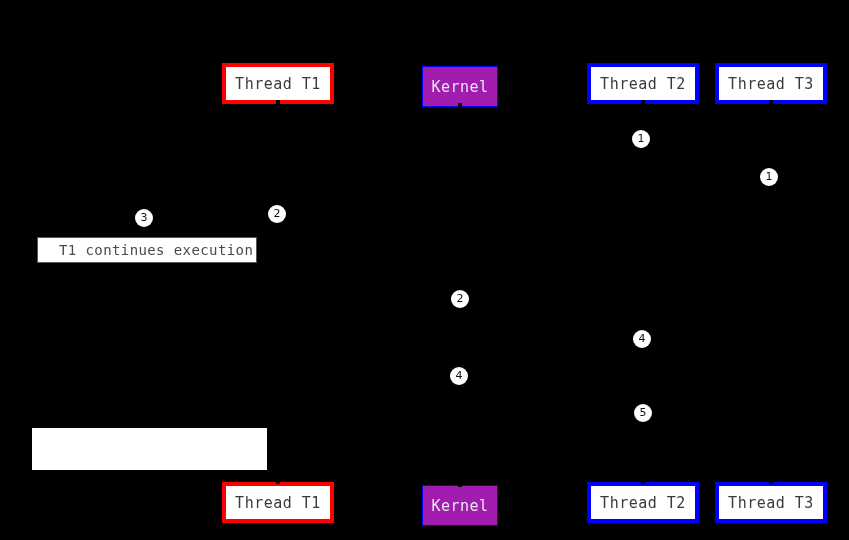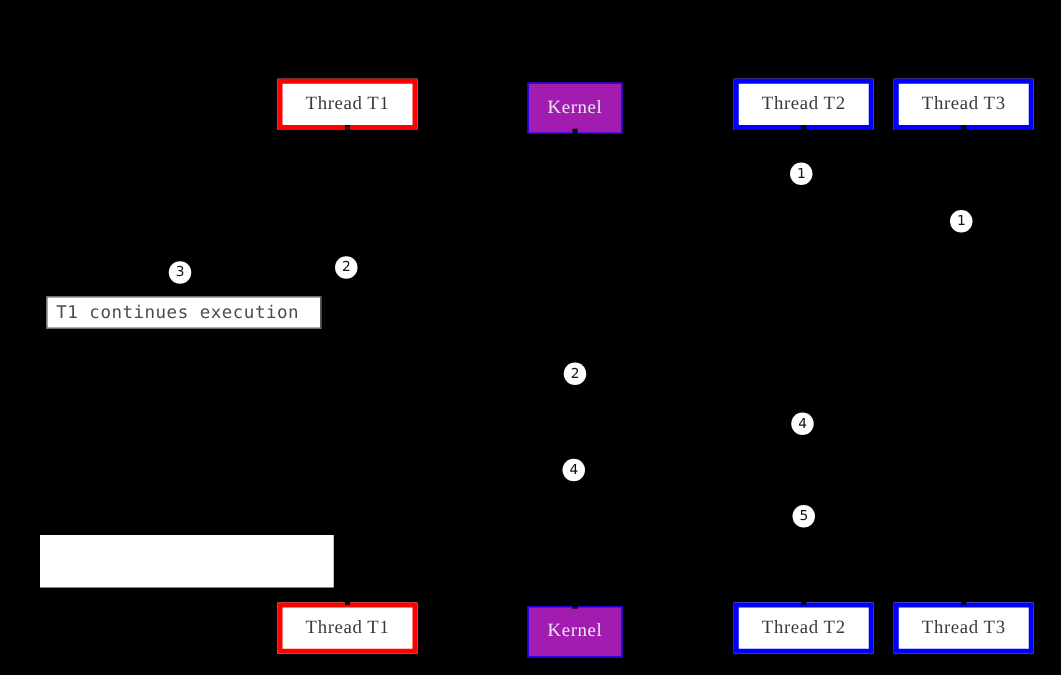--- a/index.html
+++ b/index.html
@@ -29,21 +29,20 @@
     position: absolute;
     box-sizing: border-box;
     display: flex;
     align-items: center;
     justify-content: center;
     height: 41px;
     font-size: 15px;
     letter-spacing: 0.5px;
     white-space: nowrap;
     user-select: none;
-    font-family: Liberation Serif, serif;
   }
   .participant.outline-red {
     background: #ffffff;
     border: 4px solid #ff0000;
     color: #3a3a3a;
   }
   .participant.outline-blue {
     background: #ffffff;
     border: 4px solid #0000ff;
     color: #3a3a3a;
@@ -80,21 +79,21 @@
   
   .note-box {
     position: absolute;
     box-sizing: border-box;
     background: #ffffff;
     border: 1px solid #555555;
     color: #4a4a4a;
     font-size: 14px;
     display: flex;
     align-items: center;
-    padding-left: 7px;
+    padding-left: 21px;
     white-space: nowrap;
     letter-spacing: 0.4px;
   }
   .note-box.blank {
     border: none;
     padding-left: 0;
   }
 </style>
 </head>
 <body>

